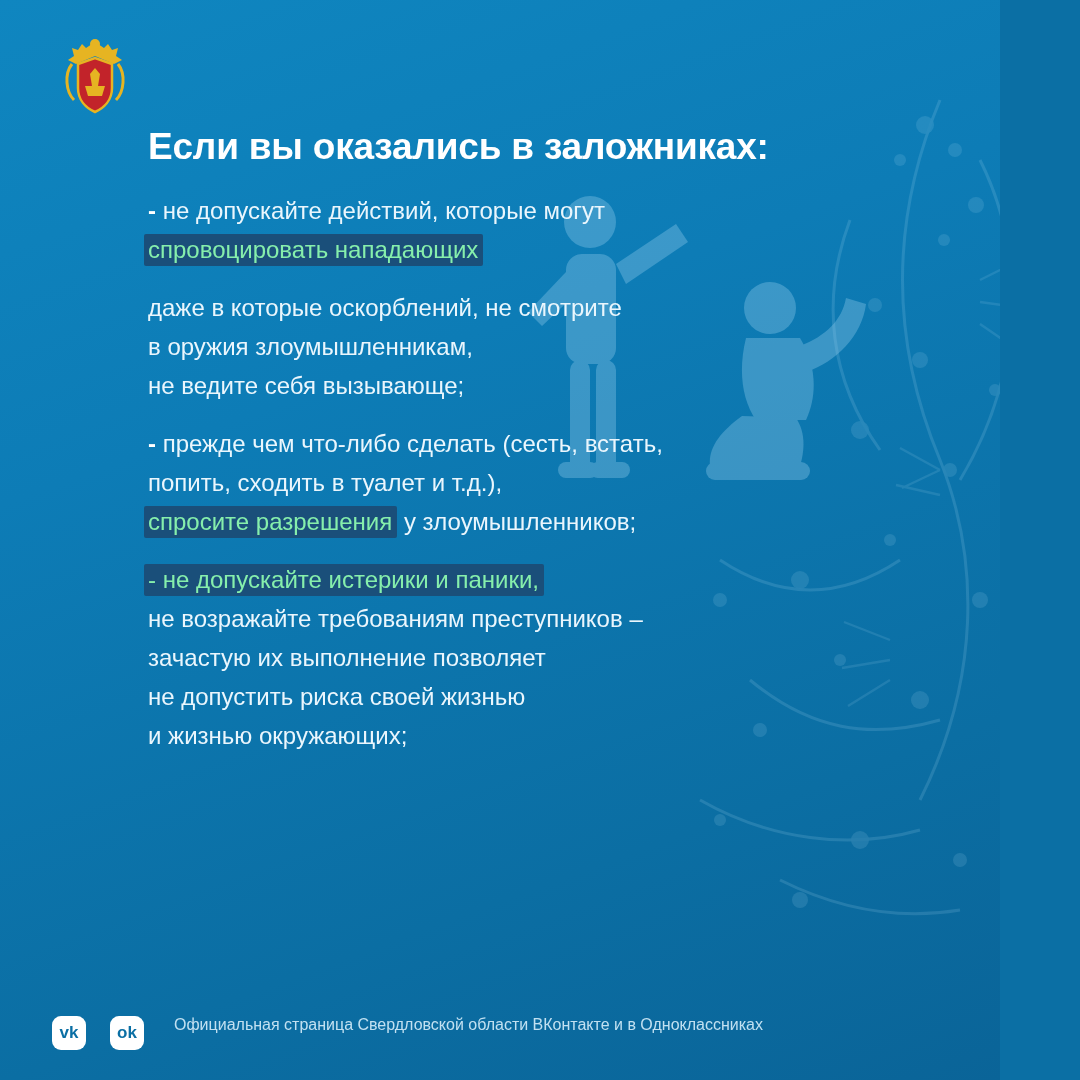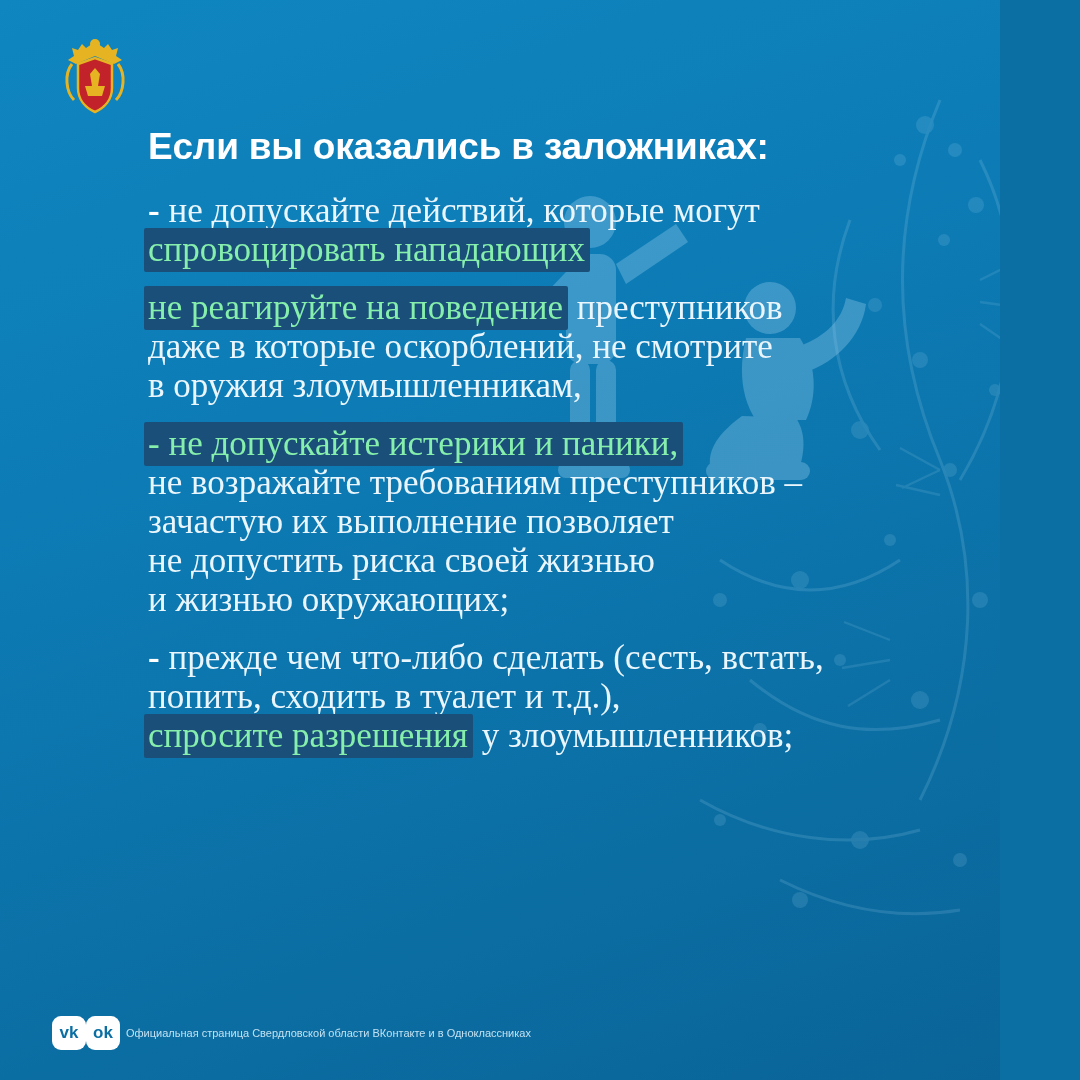--- a/index.html
+++ b/index.html
@@ -52,60 +52,59 @@
     font-weight: bold;
     letter-spacing: -0.2px;
     margin-bottom: 22px;
     line-height: 1.15;
   }
   .block {
     margin-bottom: 19px;
   }
   .line {
     color: #eaf6fd;
-    font-size: 35px;
+    font-size: 24px;
     line-height: 39px;
     white-space: pre;
-    font-family: Liberation Serif, serif;
   }
   .line .dash {
     font-weight: bold;
     color: #ffffff;
   }
   .hl {
     background: #1a4f7a;
     color: #86efac;
     padding: 2px 5px 3px 4px;
     margin-left: -4px;
     border-radius: 2px;
     box-decoration-break: clone;
     -webkit-box-decoration-break: clone;
   }
 
   
   .footer {
     position: absolute;
     left: 52px; bottom: 30px;
     display: flex;
-    align-items: center;
-    gap: 0;
+    align-items: flex-start;
+    gap: 24px;
   }
   .soc {
     width: 34px; height: 34px;
     border-radius: 9px;
     background: #ffffff;
     display: flex; align-items: center; justify-content: center;
     color: #0b6fa4;
     font-size: 17px;
     font-weight: bold;
   }
   .soc.ok { color: #0b6fa4; }
   .footer-text {
     color: #cbe7f6;
-    font-size: 11px;
+    font-size: 16px;
     margin-left: 6px;
     opacity: 0.95;
   }
 </style>
 </head>
 <body>
 
 <div id="poster">
 
   <svg class="ornament orn-right" viewBox="0 0 620 900" fill="none">
@@ -201,36 +200,36 @@
   </svg>
 
   <div class="content">
     <div class="title">Если вы оказались в заложниках:</div>
     <div id="blocks">
         <div class="block">
           <div class="line"><span class="dash">- </span><span>не допускайте действий, которые могут</span></div>
           <div class="line"><span class="hl">спровоцировать нападающих</span></div>
         </div>
         <div class="block">
-          <div class="line"><span class="hl">не реагируйте на поведение</span><span> преступников</span></div>
           <div class="line"><span>даже в которые оскорблений, не смотрите</span></div>
           <div class="line"><span>в оружия злоумышленникам,</span></div>
+          <div class="line"><span>не ведите себя вызывающе;</span></div>
+        </div>
+        <div class="block">
+          <div class="line"><span class="dash">- </span><span>прежде чем что-либо сделать (сесть, встать,</span></div>
+          <div class="line"><span>попить, сходить в туалет и т.д.),</span></div>
+          <div class="line"><span class="hl">спросите разрешения</span><span> у злоумышленников;</span></div>
         </div>
         <div class="block">
           <div class="line"><span class="hl">- не допускайте истерики и паники,</span></div>
           <div class="line"><span>не возражайте требованиям преступников –</span></div>
           <div class="line"><span>зачастую их выполнение позволяет</span></div>
           <div class="line"><span>не допустить риска своей жизнью</span></div>
           <div class="line"><span>и жизнью окружающих;</span></div>
         </div>
-        <div class="block">
-          <div class="line"><span class="dash">- </span><span>прежде чем что-либо сделать (сесть, встать,</span></div>
-          <div class="line"><span>попить, сходить в туалет и т.д.),</span></div>
-          <div class="line"><span class="hl">спросите разрешения</span><span> у злоумышленников;</span></div>
-        </div>
       </div>
   </div>
 
   <div class="footer">
     <div class="soc">vk</div>
     <div class="soc ok">ok</div>
     <div class="footer-text">Официальная страница Свердловской области ВКонтакте и в Одноклассниках</div>
   </div>
 
 </div>

